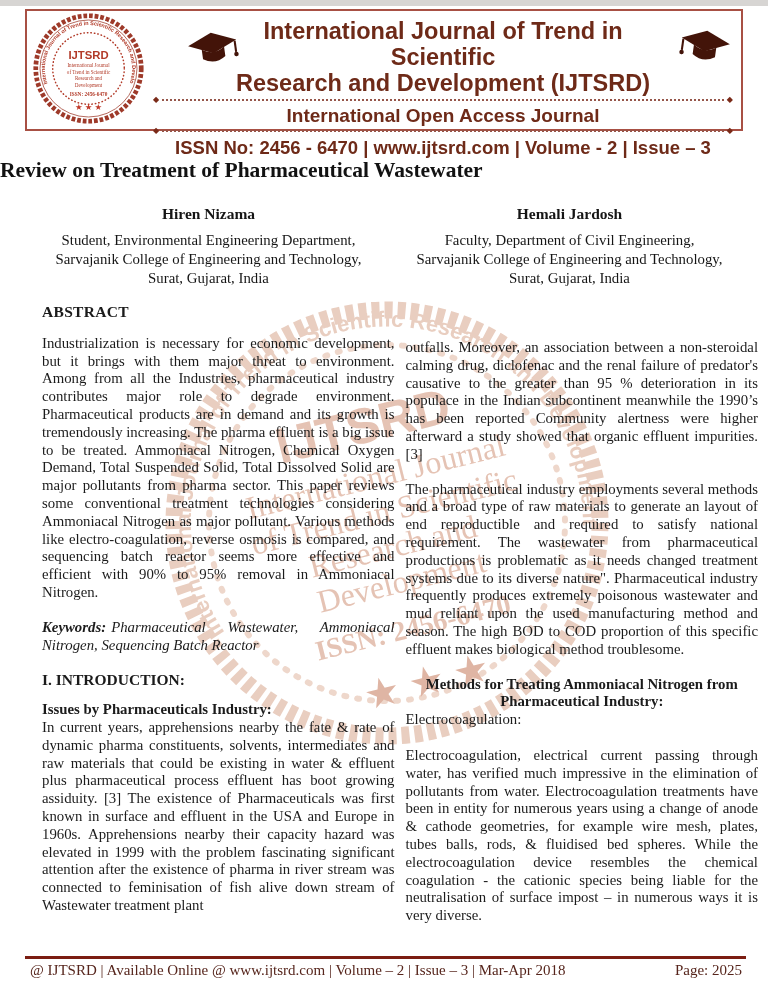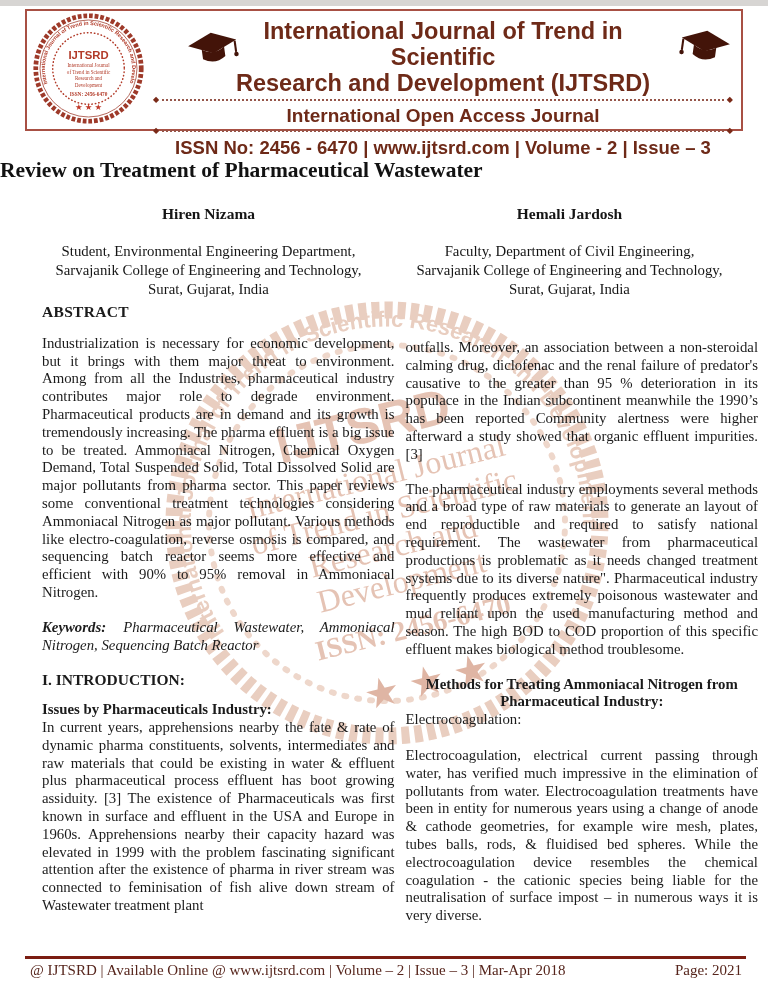--- a/index.html
+++ b/index.html
@@ -40,32 +40,32 @@
   .j-sub  { font-size:19px; line-height:23px; }
   .j-issn { font-size:18.5px; line-height:25px; padding-bottom:2px; }
 
   
   .paper-title {
     position:absolute; top:158px; left:0; width:100%; 
     font-size:21.5px; font-weight:bold; color:#121212; z-index:1;
   }
   .authors { position:absolute; top:204px; left:28px; right:18px; display:flex; z-index:1; }
   .author { flex:1; text-align:center; font-size:14.8px; line-height:19px; color:#151515; }
-  .author .name { font-weight:bold; font-size:15.5px; margin-bottom:19px; }
+  .author .name { font-weight:bold; font-size:15.5px; margin-bottom:8px; }
 
   
   .columns {
     position:absolute; top:303px; left:42px; right:10px; display:flex; gap:11px;
     color:#1b1b1b; z-index:1;
   }
   .col { flex:1; font-size:14.8px; line-height:17.8px; text-align:justify; }
   .col p { margin:0 0 17px; }
   .h-abstract { font-weight:bold; font-size:15.5px; margin:0 0 14px; letter-spacing:.3px; }
   .keywords { font-style:italic; }
-  .kw-label { font-weight:bold; margin-right:17px; }
+  .kw-label { font-weight:bold; margin-right:5px; }
   .h-intro { font-weight:bold; font-size:15.5px; margin:8px 0 12px; }
   .h-issues { font-weight:bold; margin:0; }
   .col-right { padding-top:36px; }
   .h-methods { font-weight:bold; margin:13px 0 0; text-align:center; }
   .h-electro { font-weight:normal; margin:0 0 18px; }
   .p-last { margin-bottom:0; }
   .gap-after-p2 { margin-bottom:13px; }
 
   
   .footer-line { position:absolute; left:25px; right:22px; top:956px; height:3px; background:#7b1d12; z-index:2; }
@@ -184,16 +184,16 @@
       <p class="gap-after-p2">The pharmaceutical industry employments several methods and a broad type of raw materials to generate an layout of end reproductible and required to satisfy national requirement. The wastewater from pharmaceutical productions is problematic as it needs changed treatment systems due to its diverse nature". Pharmaceutical industry frequently produces extremely poisonous wastewater and mud reliant upon the used manufacturing method and season. The high BOD to COD proportion of this specific effluent makes biological method troublesome.</p>
       <div class="h-methods">Methods for Treating Ammoniacal Nitrogen from Pharmaceutical Industry:</div>
       <div class="h-electro">Electrocoagulation:</div>
       <p class="p-last">Electrocoagulation, electrical current passing through water, has verified much impressive in the elimination of pollutants from water. Electrocoagulation treatments have been in entity for numerous years using a change of anode &amp; cathode geometries, for example wire mesh, plates, tubes balls, rods, &amp; fluidised bed spheres. While the electrocoagulation device resembles the chemical coagulation - the cationic species being liable for the neutralisation of surface impost – in numerous ways it is very diverse.</p>
     </div>
   </div>
 
   <div class="footer-line"></div>
   <div class="footer">
     <span>@ IJTSRD  |  Available Online @ www.ijtsrd.com |  Volume – 2  |  Issue – 3  | Mar-Apr 2018</span>
-    <span>Page: 2021</span>
+    <span>Page: 2025</span>
   </div>
 
 </div>
 
 </body></html>

